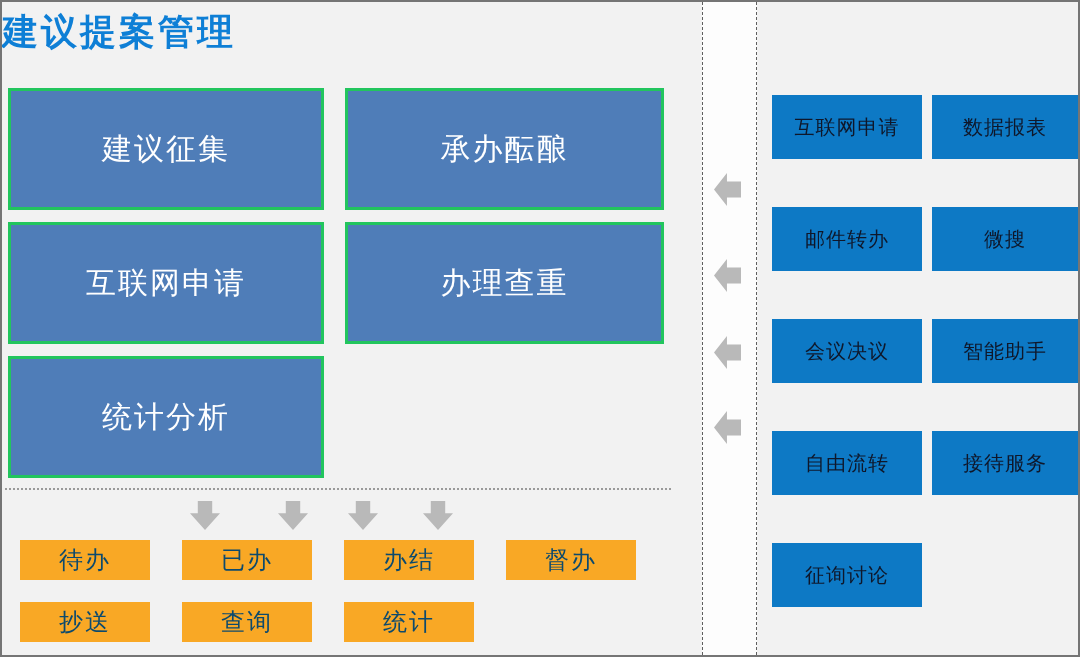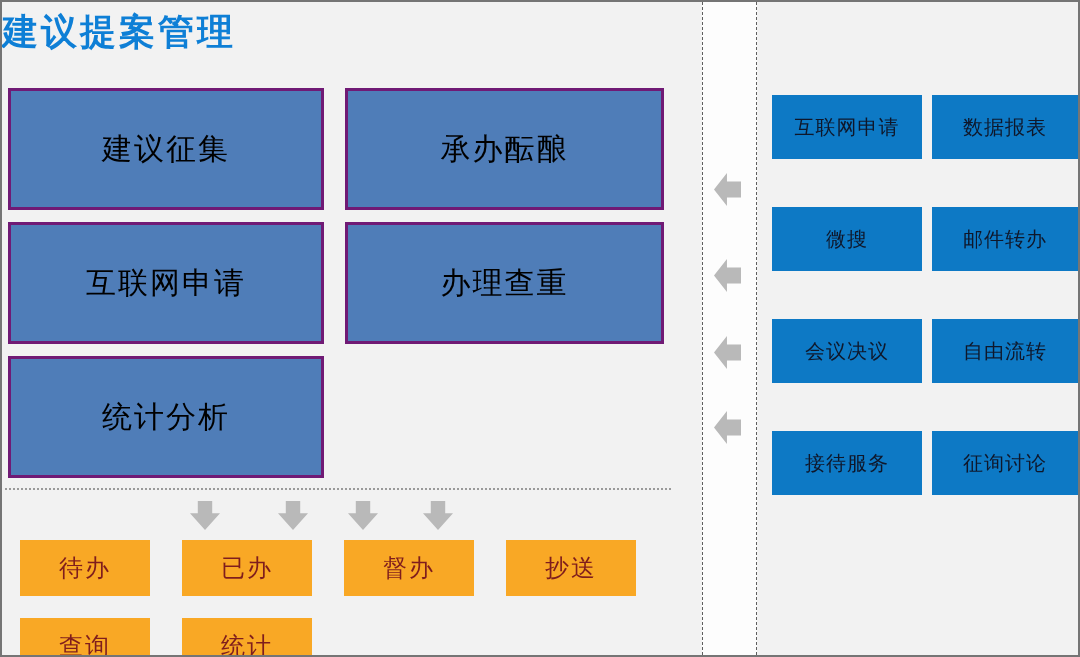--- a/index.html
+++ b/index.html
@@ -22,22 +22,22 @@
 
   
   .module-grid{
     position:absolute;left:6px;top:86px;width:656px;
     display:grid;grid-template-columns:316px 319px;
     column-gap:21px;row-gap:12px;
   }
   .module-box{
     height:122px;box-sizing:border-box;
     background:var(--module-blue,#4f7db8);
-    border:3px solid #701a75;
-    color:#000000;font-size:30px;letter-spacing:2px;
+    border:3px solid #22c55e;
+    color:#ffffff;font-size:30px;letter-spacing:2px;
     display:flex;align-items:center;justify-content:center;
   }
 
   
   .h-dotted{
     position:absolute;left:3px;top:486px;width:666px;height:0;
     border-top:2px dotted #9a9a9a;
   }
 
   
@@ -54,23 +54,23 @@
     filter:drop-shadow(1px 1px 1px rgba(0,0,0,0.18));
   }
 
   
   .action-grid{
     position:absolute;left:18px;top:538px;
     display:grid;grid-template-columns:repeat(4,130px);
     column-gap:32px;row-gap:22px;
   }
   .action-box{
-    height:56px;
+    height:40px;
     background:var(--action-orange,#f9a825);
-    color:#7f1d1d;font-size:24px;letter-spacing:2px;
+    color:#0c4a6e;font-size:24px;letter-spacing:2px;
     display:flex;align-items:center;justify-content:center;
   }
 
   
   .connector-strip{
     position:absolute;left:700px;top:0;width:55px;height:653px;
     box-sizing:border-box;
     background:var(--strip-white,#fdfdfd);
     border-left:1px dashed #5f5f5f;
     border-right:1px dashed #5f5f5f;
@@ -107,37 +107,39 @@
   <div class="h-dotted"></div>
 
   <div class="down-arrow" style="left:188px;top:499px;"></div>
   <div class="down-arrow" style="left:276px;top:499px;"></div>
   <div class="down-arrow" style="left:346px;top:499px;"></div>
   <div class="down-arrow" style="left:421px;top:499px;"></div>
 
   <div class="action-grid">
     <div class="action-box">待办</div>
     <div class="action-box">已办</div>
+    <div class="action-box">办结</div>
     <div class="action-box">督办</div>
     <div class="action-box">抄送</div>
     <div class="action-box">查询</div>
     <div class="action-box">统计</div>
   </div>
 
   <div class="connector-strip"></div>
 
   <div class="left-arrow" style="left:712px;top:171px;"></div>
   <div class="left-arrow" style="left:712px;top:257px;"></div>
   <div class="left-arrow" style="left:712px;top:334px;"></div>
   <div class="left-arrow" style="left:712px;top:409px;"></div>
 
   <div class="app-grid">
     <div class="app-box">互联网申请</div>
     <div class="app-box">数据报表</div>
+    <div class="app-box">邮件转办</div>
     <div class="app-box">微搜</div>
-    <div class="app-box">邮件转办</div>
     <div class="app-box">会议决议</div>
+    <div class="app-box">智能助手</div>
     <div class="app-box">自由流转</div>
     <div class="app-box">接待服务</div>
     <div class="app-box">征询讨论</div>
   </div>
 
 </div>
 
 </body></html>

